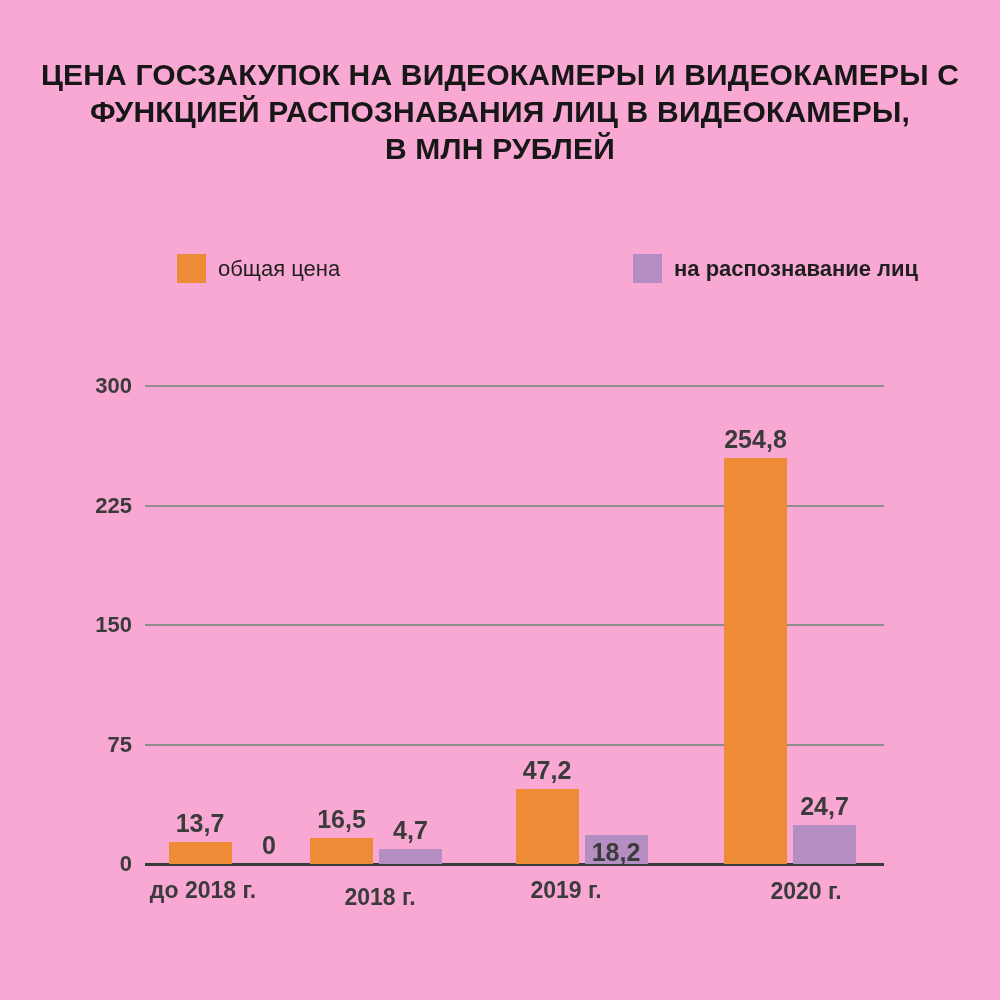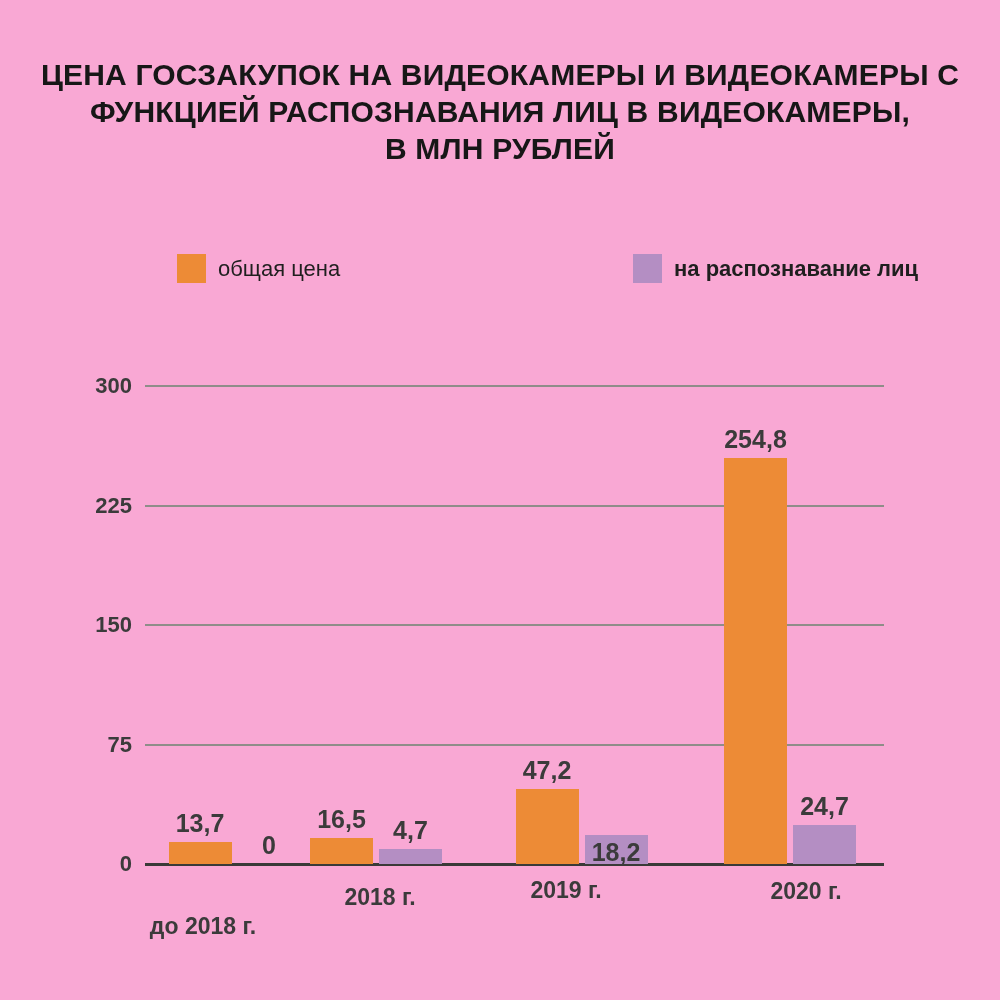--- a/index.html
+++ b/index.html
@@ -120,19 +120,19 @@
       <div class="value-label" style="left: 487px; width: 120px; top: 754.795px;">47,2</div>
       <div class="bar" style="left: 724px; width: 63px; top: 458.019px; height: 405.981px; background: rgb(237, 139, 54);"></div>
       <div class="value-label" style="left: 695.5px; width: 120px; top: 424.019px;">254,8</div>
       <div class="value-label" style="left: 209px; width: 120px; top: 830px;">0</div>
       <div class="bar" style="left: 379px; width: 63px; top: 848.704px; height: 15.296px; background: rgb(180, 142, 195);"></div>
       <div class="value-label" style="left: 350.5px; width: 120px; top: 814.704px;">4,7</div>
       <div class="bar" style="left: 584.5px; width: 63px; top: 835.001px; height: 28.9987px; background: rgb(180, 142, 195);"></div>
       <div class="value-label" style="left: 556px; width: 120px; top: 837px; text-align: center;">18,2</div>
       <div class="bar" style="left: 793px; width: 63px; top: 824.645px; height: 39.3553px; background: rgb(180, 142, 195);"></div>
       <div class="value-label" style="left: 764.5px; width: 120px; top: 790.645px;">24,7</div>
-      <div class="x-label" style="left: 113px; width: 180px; top: 876px; margin-top: 36px;">до 2018 г.</div>
+      <div class="x-label" style="left: 113px; width: 180px; top: 876px;">до 2018 г.</div>
       <div class="x-label" style="left: 290px; width: 180px; top: 883px;">2018 г.</div>
       <div class="x-label" style="left: 476px; width: 180px; top: 876px;">2019 г.</div>
       <div class="x-label" style="left: 716px; width: 180px; top: 877px;">2020 г.</div>
     </div>
 
 </div>
 
 </body></html>

